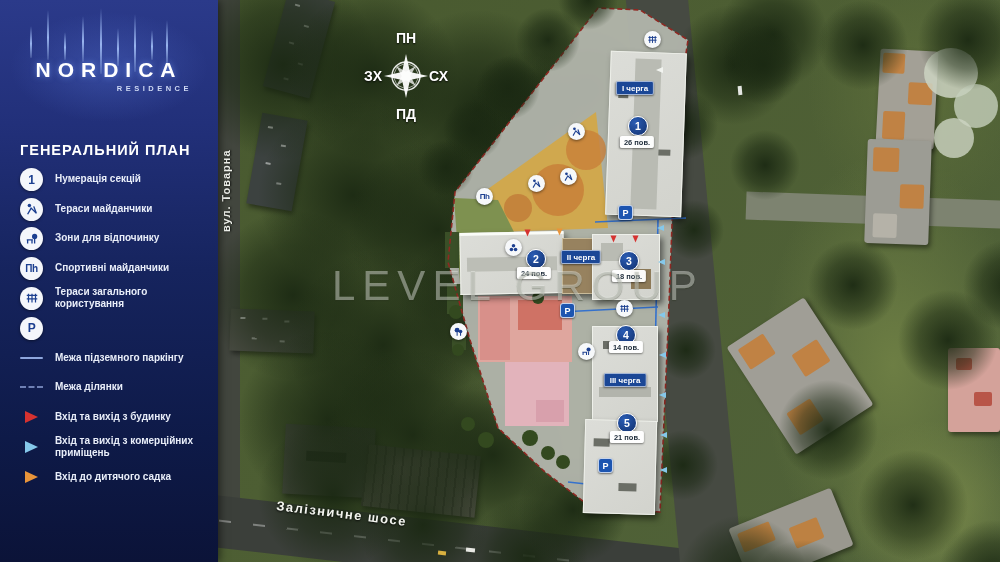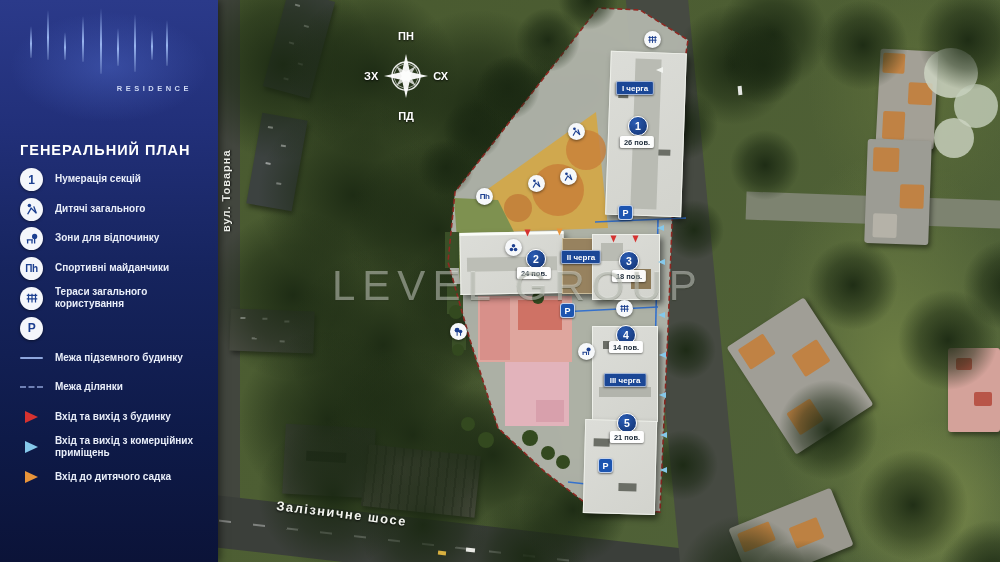--- a/index.html
+++ b/index.html
@@ -69,59 +69,60 @@
   .am-ic{position:absolute;z-index:8;width:17px;height:17px;border-radius:50%;background:#f6f8fa;
     display:flex;align-items:center;justify-content:center;color:#1c3f90;
     box-shadow:0 1px 3px rgba(0,0,0,.5);}
   .am-ic svg{width:11px;height:11px;}
   .am-ic .txt{font-size:8px;font-weight:bold;letter-spacing:-.5px;}
   .map-arrow{position:absolute;z-index:9;width:0;height:0;
     border-top:3.5px solid transparent;border-bottom:3.5px solid transparent;}
   .street-label{position:absolute;z-index:12;color:#f2f4ee;font-weight:bold;
     text-shadow:0 1px 2px rgba(0,0,0,.8);}
   .compass{position:absolute;z-index:12;width:76px;height:92px;}
-  .compass .dir{position:absolute;color:#fff;font-size:11px;font-weight:bold;
+  .compass .dir{position:absolute;color:#fff;font-size:14px;font-weight:bold;
     text-shadow:0 1px 2px rgba(0,0,0,.8);text-align:right;}
   .watermark{position:absolute;z-index:20;color:rgba(240,242,238,.42);font-size:42px;
     font-weight:normal;letter-spacing:7px;white-space:nowrap;
     text-shadow:0 1px 1px rgba(40,50,30,.35);}
 </style>
 </head>
 <body>
 
 <div class="sidebar">
   <div class="logo-wrap">
     <div class="logo-glow"></div>
     <div class="streak" style="left:30px;top:2px;height:32px;"></div>
     <div class="streak" style="left:47px;top:-14px;height:50px;"></div>
     <div class="streak" style="left:64px;top:8px;height:28px;"></div>
     <div class="streak" style="left:82px;top:-8px;height:46px;"></div>
     <div class="streak" style="left:100px;top:-16px;height:66px;"></div>
     <div class="streak" style="left:117px;top:4px;height:38px;"></div>
     <div class="streak" style="left:134px;top:-10px;height:58px;"></div>
     <div class="streak" style="left:151px;top:6px;height:30px;"></div>
     <div class="streak" style="left:166px;top:-4px;height:46px;"></div>
+    <div class="logo-title">NORDICA</div>
     <div class="logo-sub">RESIDENCE</div>
   </div>
   <div class="gp-heading">ГЕНЕРАЛЬНИЙ ПЛАН</div>
   <ul class="legend" id="legend-list">
       <li>
         <span class="lg-ic">
           <span class="num">1</span>
         </span>
         <span class="lg-label">Нумерація секцій</span>
       </li>
       <li>
         <span class="lg-ic">
           <svg viewBox="0 0 16 16">
             <circle cx="5" cy="4" r="2" fill="#1c3f90"></circle>
             <path d="M3 14 L7 7 L13 13 M10 5 L13 13" stroke="#1c3f90" stroke-width="1.6" fill="none"></path>
           </svg>
         </span>
-        <span class="lg-label">Дитячі загального</span>
+        <span class="lg-label">Тераси майданчики</span>
       </li>
       <li>
         <span class="lg-ic">
           <svg viewBox="0 0 16 16">
             <circle cx="11" cy="5" r="3" fill="#1c3f90"></circle>
             <path d="M11 8 V13 M2 9 H9 M3 9 V13 M8 9 V13" stroke="#1c3f90" stroke-width="1.5" fill="none"></path>
           </svg>
         </span>
         <span class="lg-label">Зони для відпочинку</span>
       </li>
@@ -141,21 +142,21 @@
       </li>
       <li>
         <span class="lg-ic">
           <span class="txt" style="font-size:12px;">P</span>
         </span>
       </li>
       <li>
         <span class="lg-flat">
           <span class="line-solid"></span>
         </span>
-        <span class="lg-label">Межа підземного будинку</span>
+        <span class="lg-label">Межа підземного паркінгу</span>
       </li>
       <li>
         <span class="lg-flat">
           <span class="line-dashed"></span>
         </span>
         <span class="lg-label">Межа ділянки</span>
       </li>
       <li>
         <span class="lg-flat">
           <span class="tri tri-red"></span>

